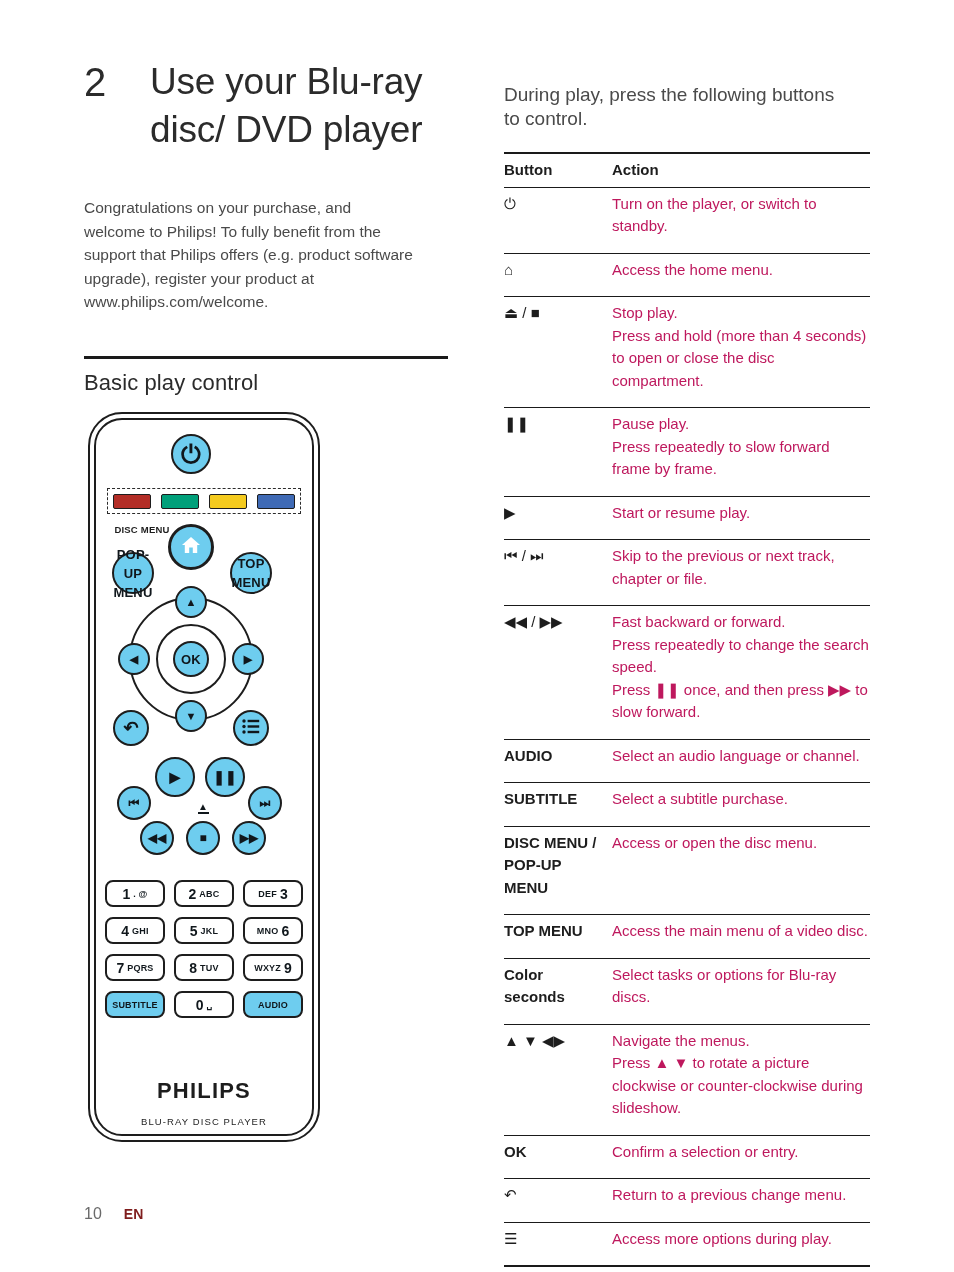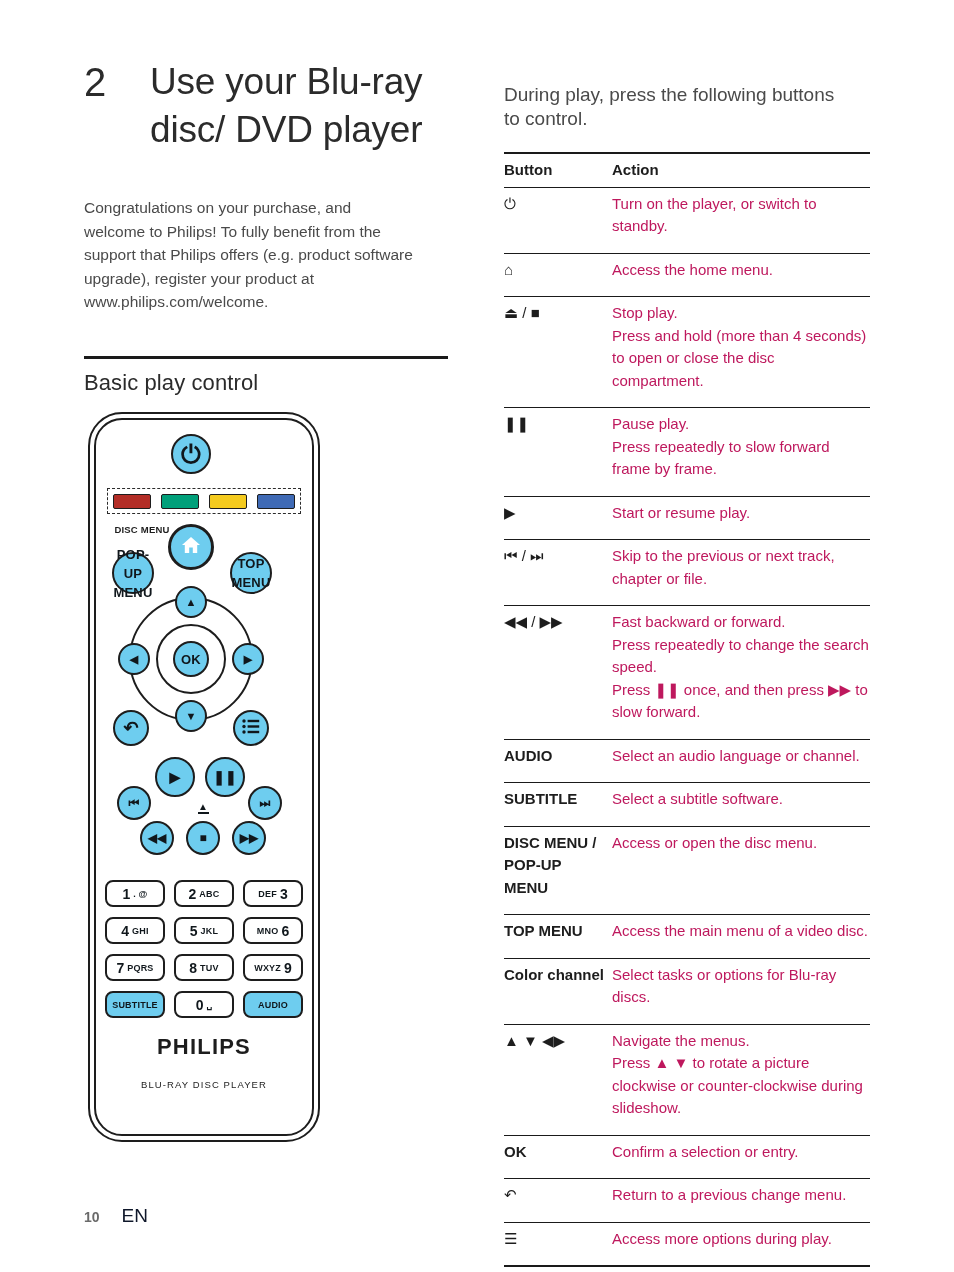--- a/index.html
+++ b/index.html
@@ -253,23 +253,24 @@
     left: 0;
     top: 622px;
     width: 232px;
     text-align: center;
   }
   .brand-name {
     font-size: 22px;
     font-weight: bold;
     letter-spacing: 1.2px;
     color: #1d1d1d;
+    margin-top: 44px;
   }
   .brand-sub {
-    margin-top: 19px;
+    margin-top: 12px;
     font-size: 9.5px;
     letter-spacing: 1.1px;
     color: #1d1d1d;
   }
 
   
   .right-col {
     position: absolute;
     left: 504px;
     top: 64px;
@@ -323,22 +324,22 @@
 
   
   .footer {
     position: absolute;
     left: 84px;
     top: 1205px;
     display: flex;
     align-items: baseline;
     gap: 22px;
   }
-  .page-num { font-size: 14px; color: #6a6a6a; font-weight: bold; }
-  .page-lang { font-size: 19px; color: #0f172a; font-weight: normal; }
+  .page-num { font-size: 16px; color: #6a6a6a; }
+  .page-lang { font-size: 14px; color: #7f1d1d; font-weight: bold; }
 </style>
 </head>
 <body>
 
 <div class="left-col">
 
   <div class="chapter-head">
     <div class="chapter-num">2</div>
     <div class="chapter-title">Use your Blu-ray disc/ DVD player</div>
   </div>
@@ -559,37 +560,37 @@
         </tr>
         <tr>
           <td class="col-btn"><span class="cell-key">AUDIO</span></td>
           <td class="cell-act">
             <span class="line">Select an audio language or channel.</span>
           </td>
         </tr>
         <tr>
           <td class="col-btn"><span class="cell-key">SUBTITLE</span></td>
           <td class="cell-act">
-            <span class="line">Select a subtitle software.</span>
+            <span class="line">Select a subtitle purchase.</span>
           </td>
         </tr>
         <tr>
           <td class="col-btn"><span class="cell-key">DISC MENU / POP-UP MENU</span></td>
           <td class="cell-act">
             <span class="line">Access or open the disc menu.</span>
           </td>
         </tr>
         <tr>
           <td class="col-btn"><span class="cell-key">TOP MENU</span></td>
           <td class="cell-act">
             <span class="line">Access the main menu of a video disc.</span>
           </td>
         </tr>
         <tr>
-          <td class="col-btn"><span class="cell-key">Color channel</span></td>
+          <td class="col-btn"><span class="cell-key">Color seconds</span></td>
           <td class="cell-act">
             <span class="line">Select tasks or options for Blu-ray discs.</span>
           </td>
         </tr>
         <tr>
           <td class="col-btn"><span class="cell-key sym">▲ ▼ ◀▶</span></td>
           <td class="cell-act">
             <span class="line">Navigate the menus.</span>
             <span class="line">Press ▲ ▼ to rotate a picture clockwise or counter-clockwise during slideshow.</span>
           </td>

